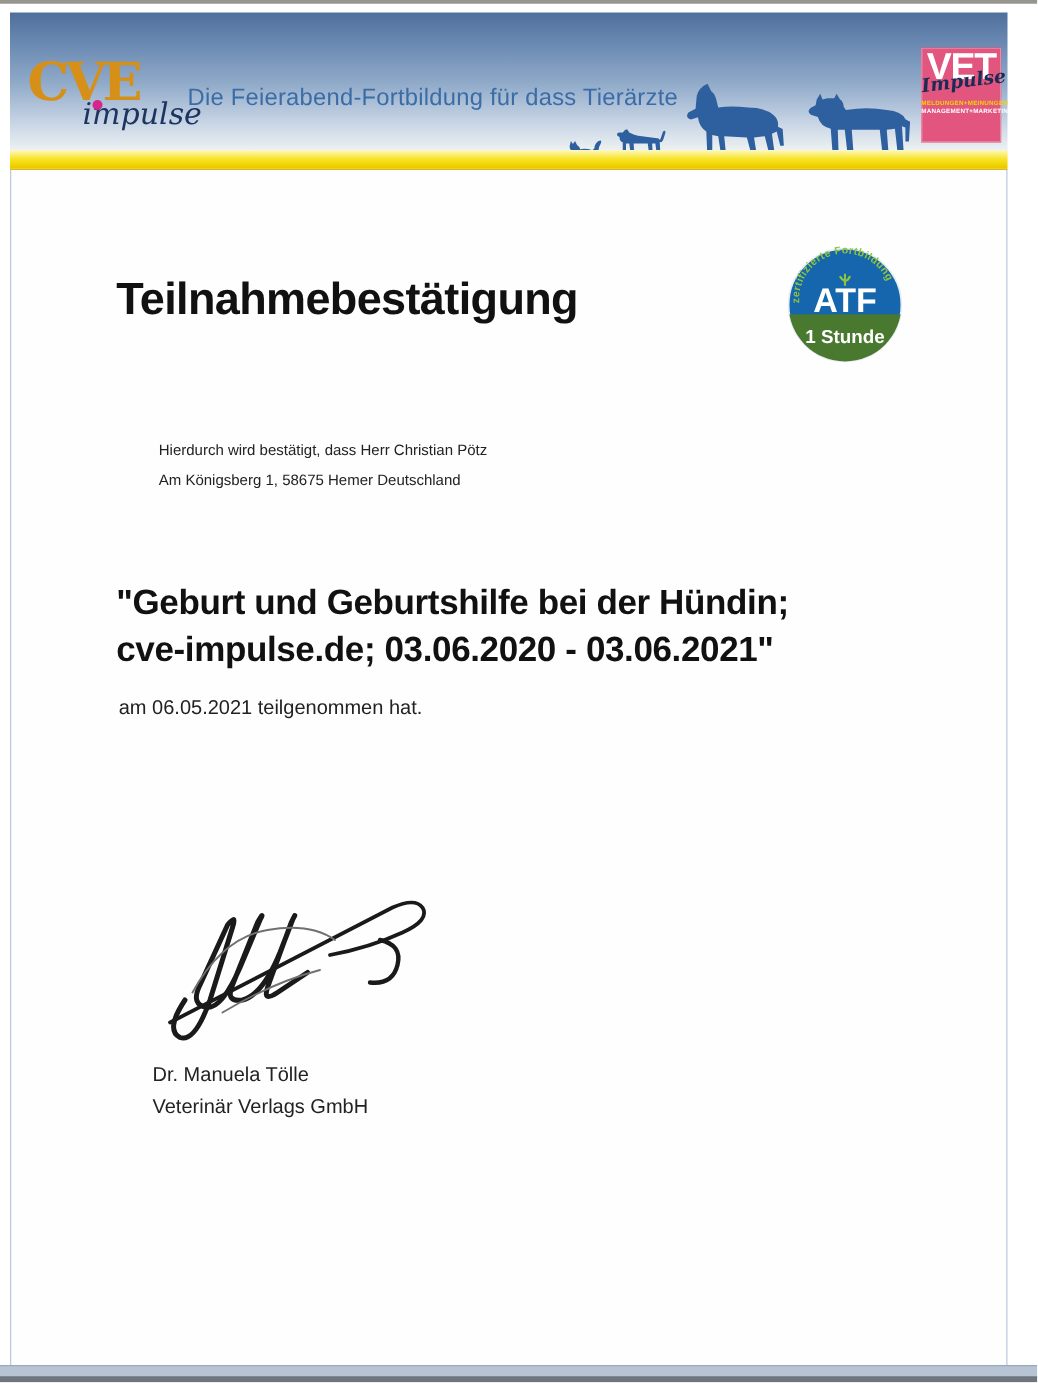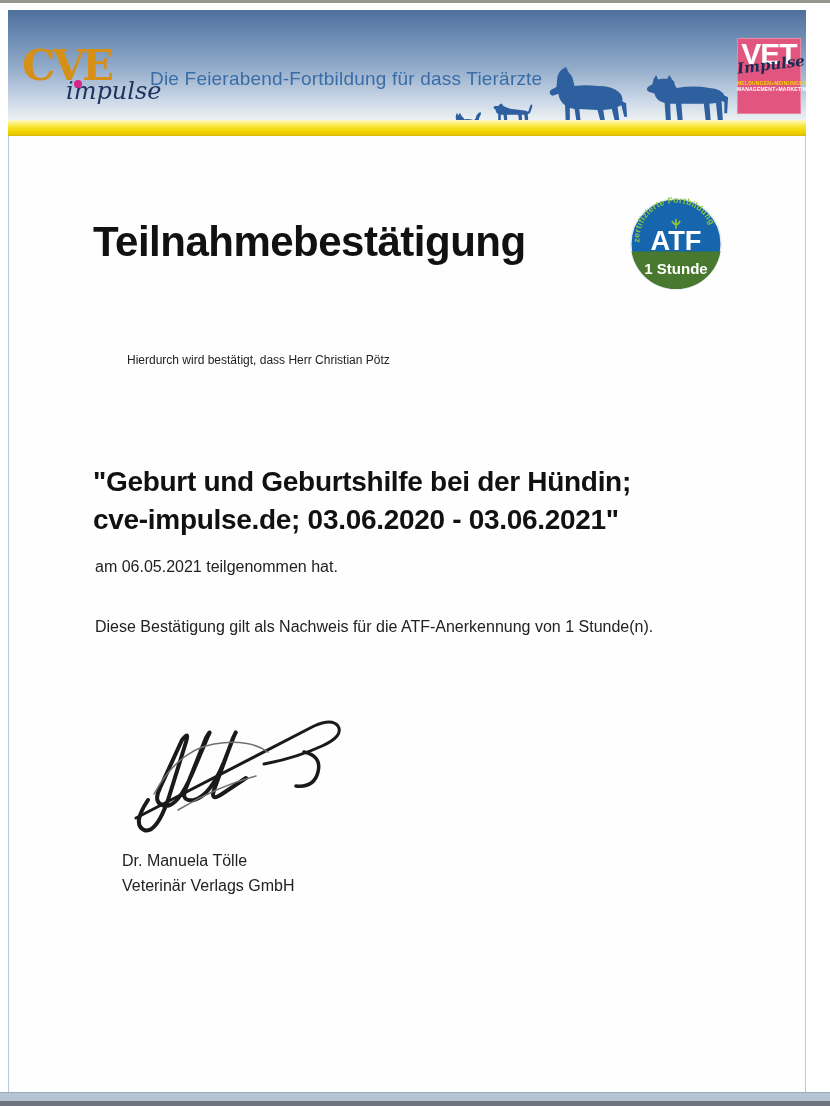--- a/index.html
+++ b/index.html
@@ -47,21 +47,21 @@
     border-left:1px solid #bcc9db;border-right:1px solid #bcc9db;}
 
   
   .bottom-bar{position:absolute;left:0;top:1092px;width:830px;height:9px;background:#b7c4d4;border-top:1px solid #9aa9bc;}
   .bottom-edge{position:absolute;left:0;top:1101px;width:830px;height:5px;background:#6e757e;}
 
   
   .atf-badge{position:absolute;left:629px;top:197px;width:94px;height:94px;}
 
   
-  .doc-title{position:absolute;left:93px;top:218px;margin:0;font-size:42px;font-weight:bold;
+  .doc-title{position:absolute;left:93px;top:218px;margin:0;font-size:36px;font-weight:bold;
     color:#111111;letter-spacing:-0.5px;}
   .recipient{position:absolute;left:95px;top:348px;font-size:12px;line-height:24px;color:#222222;margin-left:32px;}
   .course-intro{position:absolute;left:95px;top:430px;font-size:16px;color:#222222;}
   .course-title{position:absolute;left:93px;top:463px;margin:0;font-size:28px;font-weight:bold;
     line-height:38px;color:#111111;letter-spacing:-0.3px;}
   .attendance{position:absolute;left:95px;top:558px;font-size:16px;color:#222222;}
   .note{position:absolute;left:95px;top:618px;font-size:16px;color:#222222;}
 
   .signature{position:absolute;left:118px;top:690px;}
   .signer{position:absolute;left:122px;top:848px;font-size:16px;line-height:25px;color:#222222;}
@@ -124,31 +124,31 @@
     </text>
     <path d="M50 24 v9 M46 26 c3 4.5 6 4.5 8 0" stroke="#8fc43f" stroke-width="1.8" fill="none" stroke-linecap="round"></path>
     <text x="50" y="56" text-anchor="middle" font-size="29" font-weight="bold" fill="#ffffff" font-family="Liberation Sans, sans-serif">ATF</text>
     <text x="50" y="82" text-anchor="middle" font-size="16" font-weight="bold" fill="#ffffff" font-family="Liberation Sans, sans-serif">1 Stunde</text>
   </svg>
 
   <h1 class="doc-title">Teilnahmebestätigung</h1>
 
   <div class="recipient">
     <div>Hierdurch wird bestätigt, dass Herr Christian Pötz</div>
+    <div>Am Königsberg 1, 58675 Hemer Deutschland</div>
   </div>
 
 
   <h2 class="course-title">
     <div>"Geburt und Geburtshilfe bei der Hündin;</div>
     <div>cve-impulse.de; 03.06.2020 - 03.06.2021"</div>
   </h2>
 
   <div class="attendance">am 06.05.2021 teilgenommen hat.</div>
 
-  <div class="note">Diese Bestätigung gilt als Nachweis für die ATF-Anerkennung von 1 Stunde(n).</div>
 
   <svg class="signature" width="240" height="152" viewBox="0 0 240 152">
     <g fill="none" stroke-linecap="round">
       <path d="M30 110 Q14 134 26 140 Q38 144 50 110 L68 52 Q72 40 64 50 L42 98 Q34 114 48 116 Q60 116 74 84 L90 46 Q94 38 88 48 L68 98 Q62 112 76 110 Q92 106 106 72 L116 46 Q120 38 115 48 L96 100 Q92 112 104 104 L128 88" stroke="#1a1a1a" stroke-width="4"></path>
       <path d="M18 128 L196 36 Q214 28 220 36 Q226 46 204 56 Q178 68 146 74" stroke="#1a1a1a" stroke-width="3"></path>
       <path d="M186 62 Q204 66 200 82 Q196 98 178 96" stroke="#1a1a1a" stroke-width="3.5"></path>
       <path d="M36 104 Q60 60 96 54 Q130 48 150 62 M60 120 Q100 96 138 86" stroke="#707070" stroke-width="1.5"></path>
     </g>
   </svg>
 

